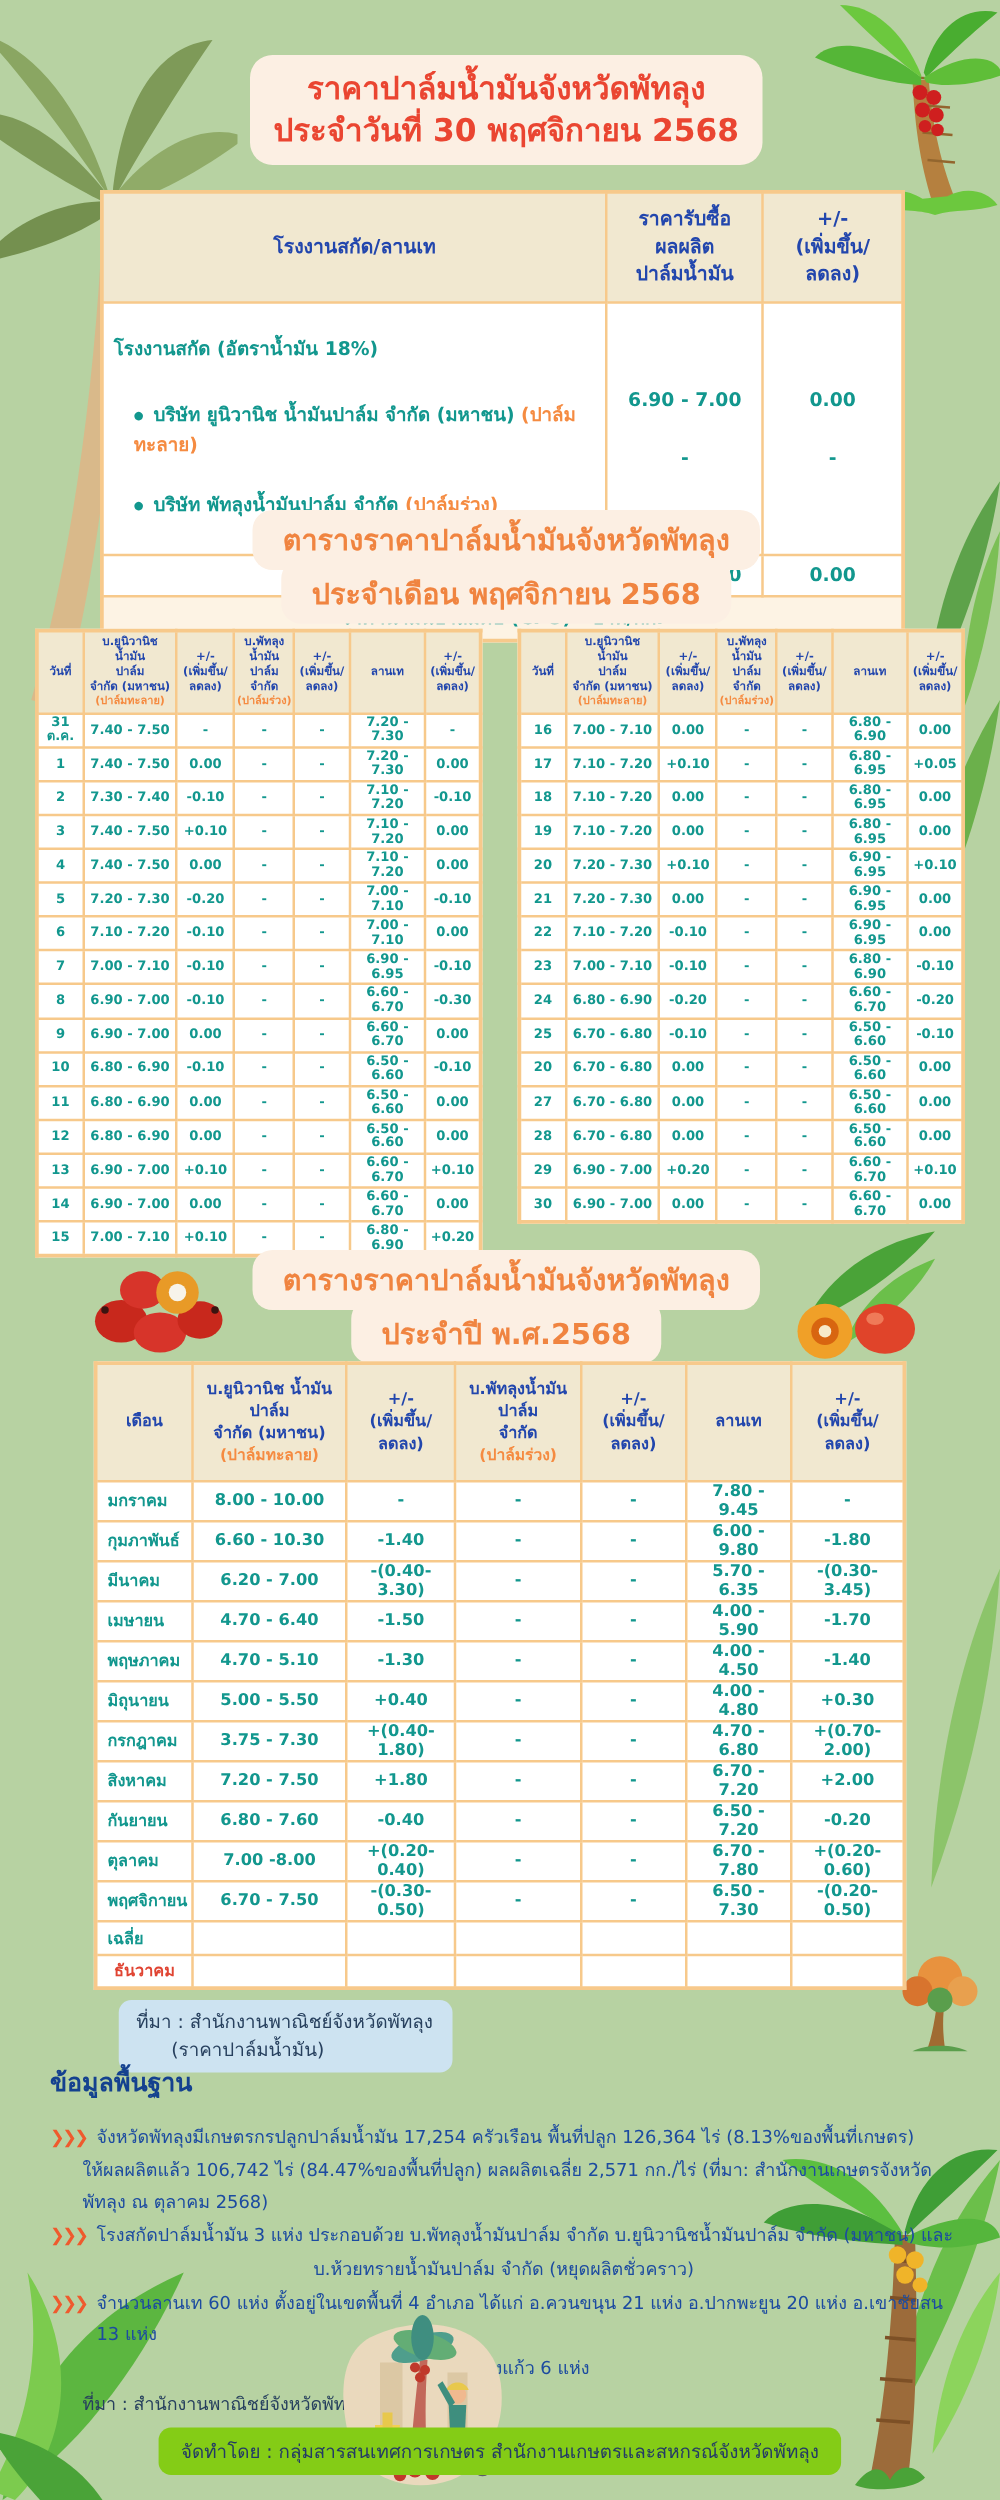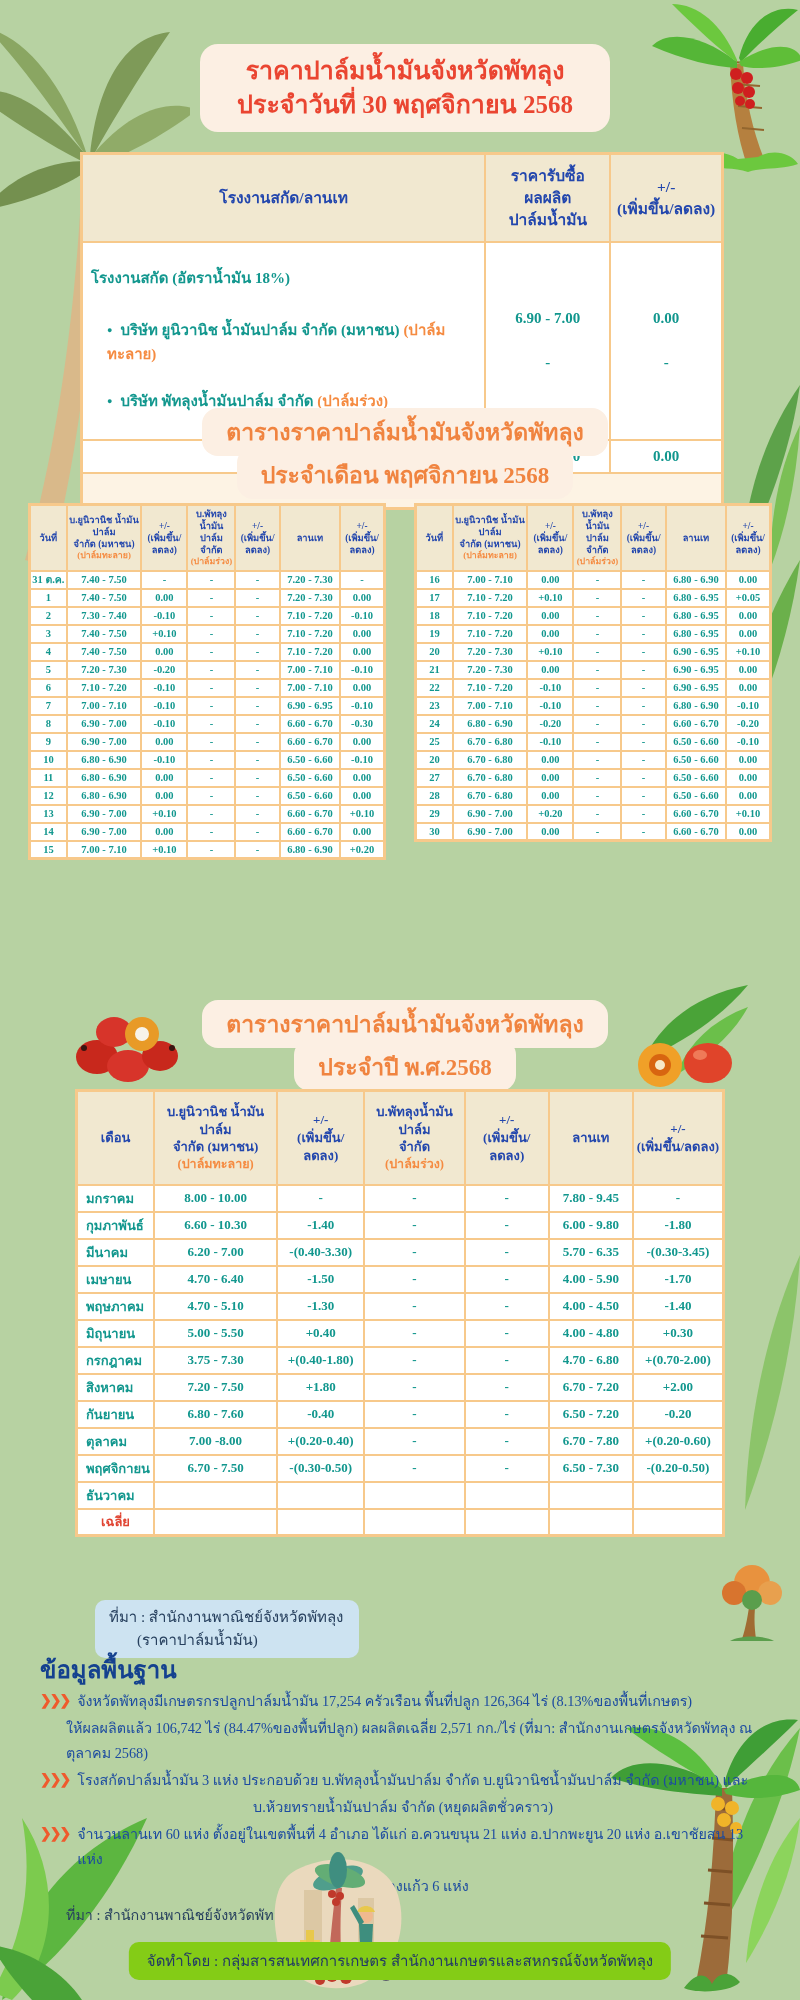--- a/index.html
+++ b/index.html
@@ -1,17 +1,17 @@
 <!DOCTYPE html>
 <html><head>
 <meta charset="utf-8">
 <style>
   * { margin:0; padding:0; box-sizing:border-box; }
   body { font-family:"DejaVu Sans","Liberation Sans",sans-serif; }
-  .page { position:relative; width:800px; height:2000px; background:#b7d2a2; overflow:hidden;font-family:Liberation Serif, serif; }
+  .page { position:relative; width:800px; height:2000px; background:#b7d2a2; overflow:hidden; }
   .deco { position:absolute; z-index:0; }
   .z1 { z-index:1; }
 
   
   .title-banner { position:absolute; left:200px; top:44px; width:410px; background:#fcefe3;
     border-radius:18px; color:#ea4531; font-size:25px; font-weight:bold; text-align:center;
     padding:10px 4px; line-height:1.35; z-index:1; }
 
   
   .section-title { position:absolute; text-align:right; color:#f08440; font-weight:bold; z-index:1; }
@@ -59,21 +59,21 @@
   #yearly-table tbody tr:last-child td:first-child { color:#e04432; text-align:center; padding-left:3px; }
 
   
   .source-note { position:absolute; left:95px; top:1600px; background:#cde3f1; border-radius:10px;
     padding:6px 16px 7px 14px; color:#27405e; font-size:15px; line-height:1.5; z-index:1; }
   .source-note .sn-line2 { padding-left:28px; }
 
   
   .basic-info { position:absolute; left:40px; top:1650px; width:726px; color:#1c4ba0;
     font-size:14.3px; z-index:1; }
-  .basic-info h2 { font-size:24px; color:#14418f; margin-bottom:0; font-weight:bold; }
+  .basic-info h2 { font-size:20px; color:#14418f; margin-bottom:16px; font-weight:bold; }
   .info-bullet { display:flex; margin-bottom:2px; line-height:1.75; }
   .chevrons { color:#ef5a2d; font-weight:bold; letter-spacing:-2px; margin-right:8px; font-size:14px; flex:0 0 auto; }
   .b-line2 { line-height:1.75; margin-bottom:2px; padding-left:26px; }
   .b-line2.centered { text-align:center; padding-left:0; }
   .info-source { margin-top:4px; padding-left:26px; color:#27405e; line-height:1.7; }
 
   
   .footer-credit { position:absolute; left:50%; transform:translateX(-50%); top:1942px;
     background:#84cc16; border-radius:10px; padding:7px 18px; color:#233a66; font-size:15px;
     white-space:nowrap; z-index:1; }
@@ -697,30 +697,30 @@
         <tr>
           <td>พฤศจิกายน</td>
           <td>6.70 - 7.50</td>
           <td>-(0.30-0.50)</td>
           <td>-</td>
           <td>-</td>
           <td>6.50 - 7.30</td>
           <td>-(0.20-0.50)</td>
         </tr>
         <tr>
+          <td>เฉลี่ย</td>
+          <td></td>
+          <td></td>
+          <td></td>
+          <td></td>
+          <td></td>
+          <td></td>
+        </tr>
+        <tr>
           <td>ธันวาคม</td>
-          <td></td>
-          <td></td>
-          <td></td>
-          <td></td>
-          <td></td>
-          <td></td>
-        </tr>
-        <tr>
-          <td>เฉลี่ย</td>
           <td></td>
           <td></td>
           <td></td>
           <td></td>
           <td></td>
           <td></td>
         </tr>
       </tbody>
   </table>
 

